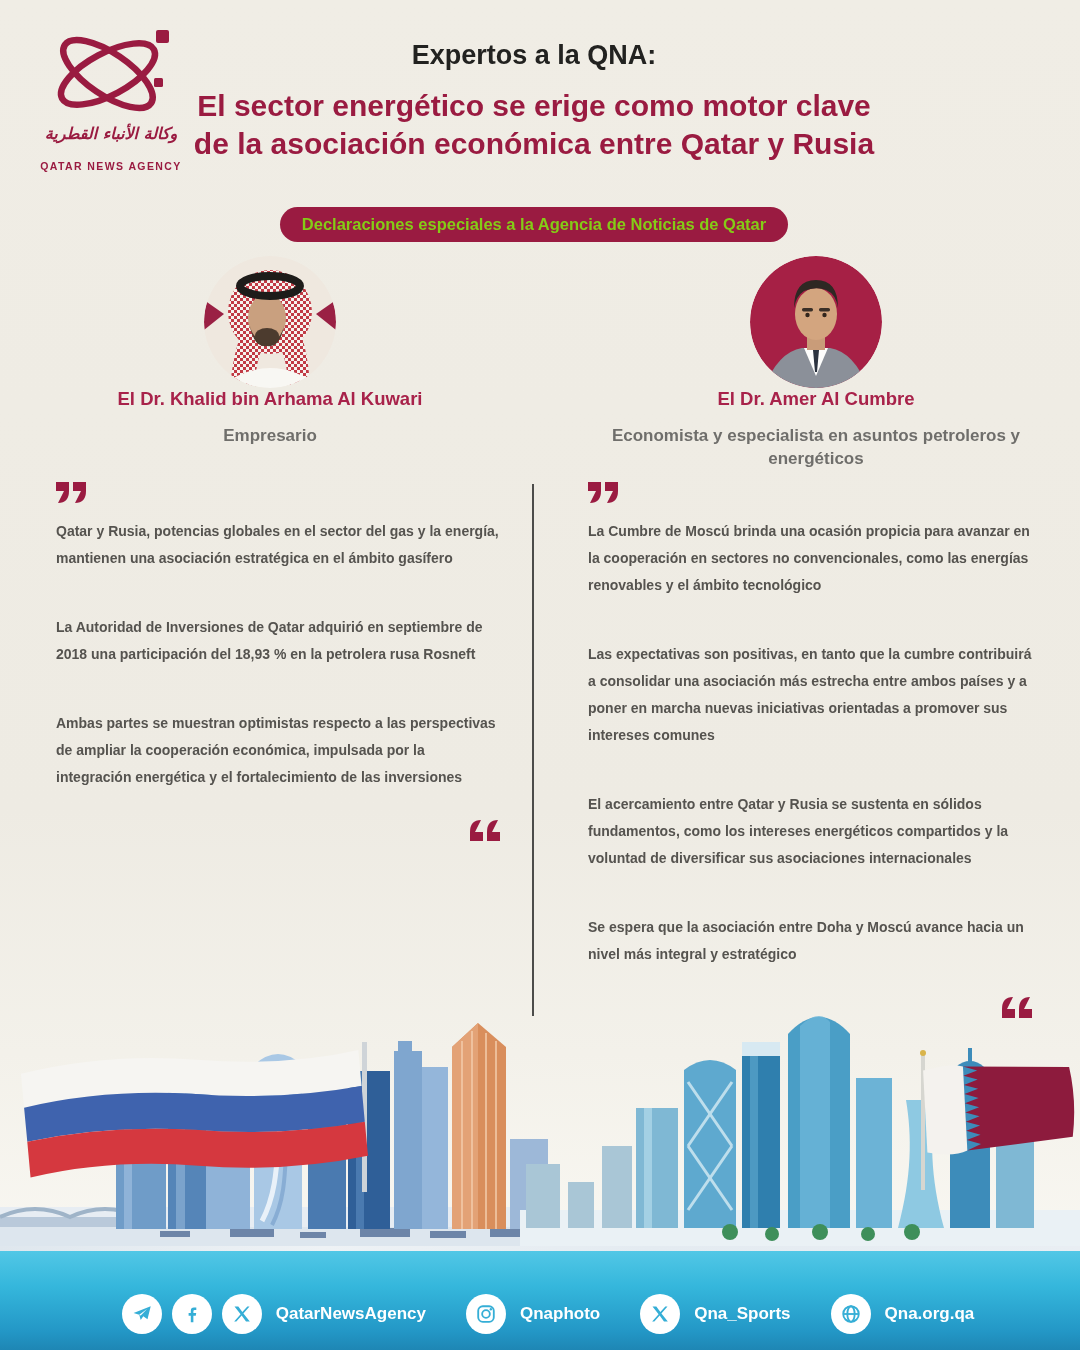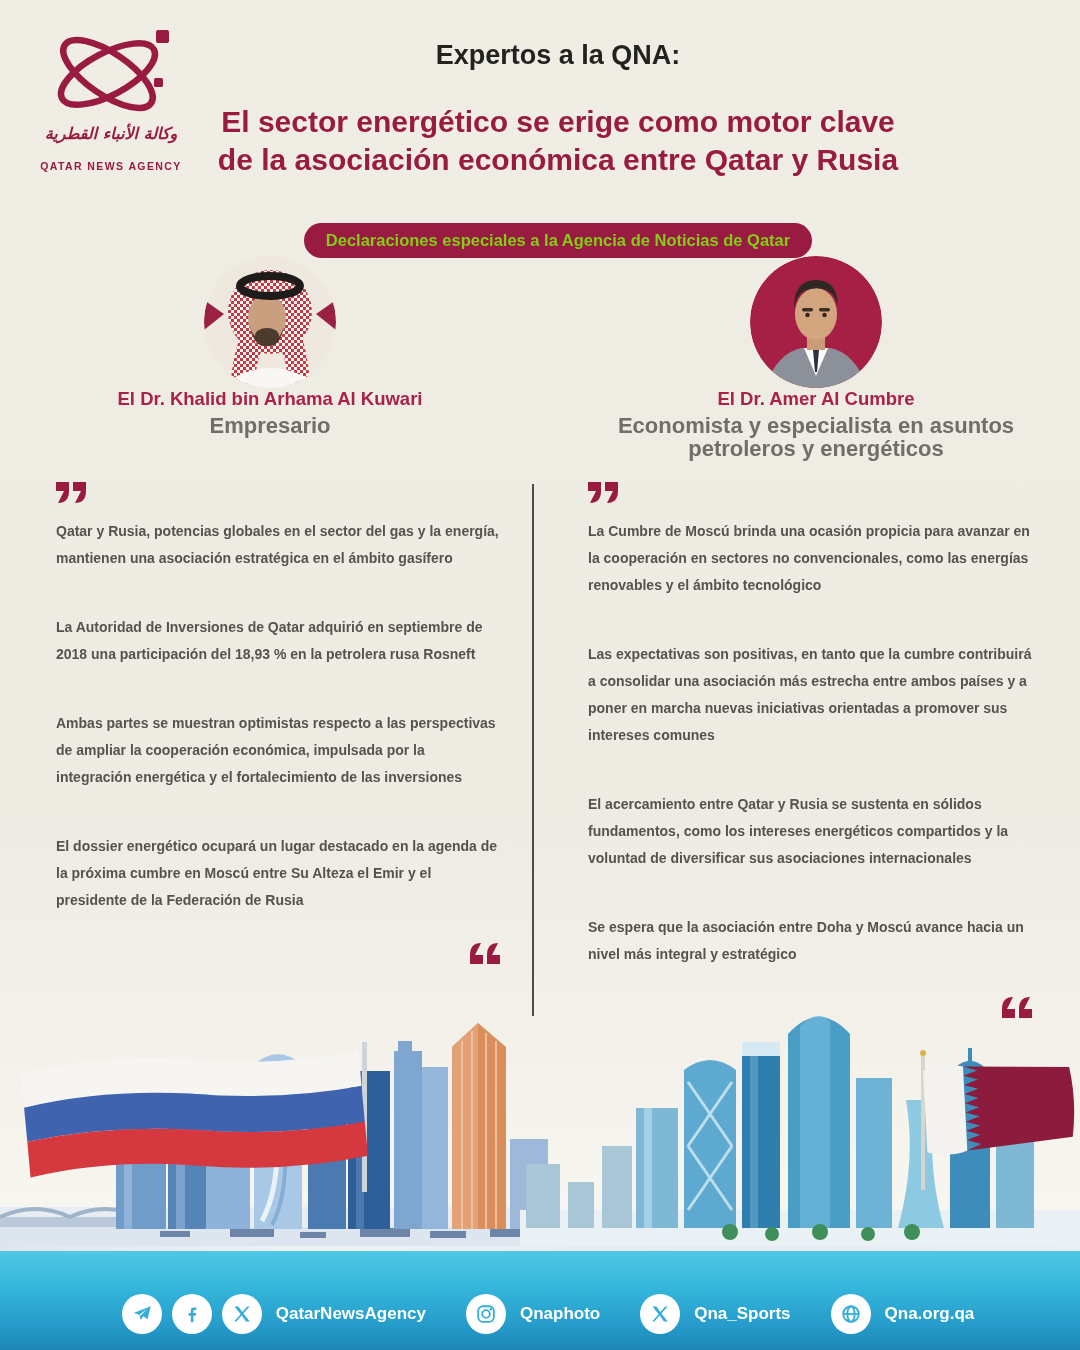--- a/index.html
+++ b/index.html
@@ -10,34 +10,34 @@
     background:#efece4;
     background-image:linear-gradient(180deg,#f0ede5 0%,#eeebe3 60%,#f3f1ea 78%,#fbfaf5 100%);
     overflow:hidden;
   }
   
   .logo{ position:absolute; left:26px; top:26px; width:170px; text-align:center; }
   .logo svg{ display:block; margin:0 auto; }
   .logo .ar{ font-family:"DejaVu Sans", sans-serif; color:#9a1b41; font-size:16px; font-weight:bold; margin-top:2px;font-style:italic; }
   .logo .en{ color:#9a1b41; font-size:10.5px; font-weight:bold; letter-spacing:1.4px; margin-top:17px; }
   
-  .header{ position:absolute; left:208px; top:40px; width:700px; text-align:center; }
+  .header{ position:absolute; left:184px; top:40px; width:700px; text-align:center; }
   .kicker{ font-size:27px; font-weight:bold; color:#222220; }
-  .title{ margin-top:32px; font-size:30px; line-height:38px; font-weight:bold; color:#9a1b41;text-align:center; }
+  .title{ margin-top:16px; font-size:30px; line-height:38px; font-weight:bold; color:#9a1b41;text-align:center; }
   .badge{
     display:inline-block; margin-top:26px; padding:8px 22px;
     background:#9a1b41; color:#84cc16; font-size:16.5px; font-weight:bold;
     border-radius:22px;
   }
   
   .expert{ position:absolute; top:256px; width:440px; text-align:center; }
   .expert.left{ left:50px; } .expert.right{ left:596px; }
   .photo{ width:132px; height:132px; border-radius:50%; overflow:hidden; margin:0 auto; }
   .expert .name{ margin-top:0; font-size:18.5px; font-weight:bold; color:#a8224a; }
-  .expert .role{ margin-top:4px; font-size:22px; font-weight:bold; color:#6f6e6b; line-height:23px; }
+  .expert .role{ margin-top:14px; font-size:17px; font-weight:bold; color:#6f6e6b; line-height:23px; }
   
   .col{ position:absolute; top:482px; width:444px; }
   .col.left{ left:56px; } .col.right{ left:588px; }
   .col p{ font-size:14px; line-height:27px; font-weight:bold; color:#55534f; margin-bottom:42px; }
   .col .q-open{ margin-bottom:10px; }
   .q-close-wrap{ text-align:right; margin-top:-14px; }
   .divider{ position:absolute; left:532px; top:484px; width:2px; height:532px; background:#4c4c4a; }
   
   .scene{ position:absolute; left:0; bottom:0; width:1080px; height:335px; }
   .water{
@@ -163,21 +163,20 @@
       <svg width="32" height="22" viewBox="0 0 32 22">
           <g fill="#9a1b41">
         <path d="M0 0 H13 V9 Q13 21 2 21 L8 9 H0 Z"></path>
         <path d="M17 0 H30 V9 Q30 21 19 21 L25 9 H17 Z"></path>
       </g>
         </svg>
     </div>
     <p>Qatar y Rusia, potencias globales en el sector del gas y la energía, mantienen una asociación estratégica en el ámbito gasífero</p>
     <p>La Autoridad de Inversiones de Qatar adquirió en septiembre de 2018 una participación del 18,93 % en la petrolera rusa Rosneft</p>
     <p>Ambas partes se muestran optimistas respecto a las perspectivas de ampliar la cooperación económica, impulsada por la integración energética y el fortalecimiento de las inversiones</p>
-    <p>El dossier energético ocupará un lugar destacado en la agenda de la próxima cumbre en Moscú entre Su Alteza el Emir y el presidente de la Federación de Rusia</p>
     <div class="q-close-wrap">
       <svg width="32" height="22" viewBox="0 0 32 22">
           <g fill="#9a1b41" transform="rotate(180 16 11)">
         <path d="M0 0 H13 V9 Q13 21 2 21 L8 9 H0 Z"></path>
         <path d="M17 0 H30 V9 Q30 21 19 21 L25 9 H17 Z"></path>
       </g>
         </svg>
     </div>
   </div>
 

